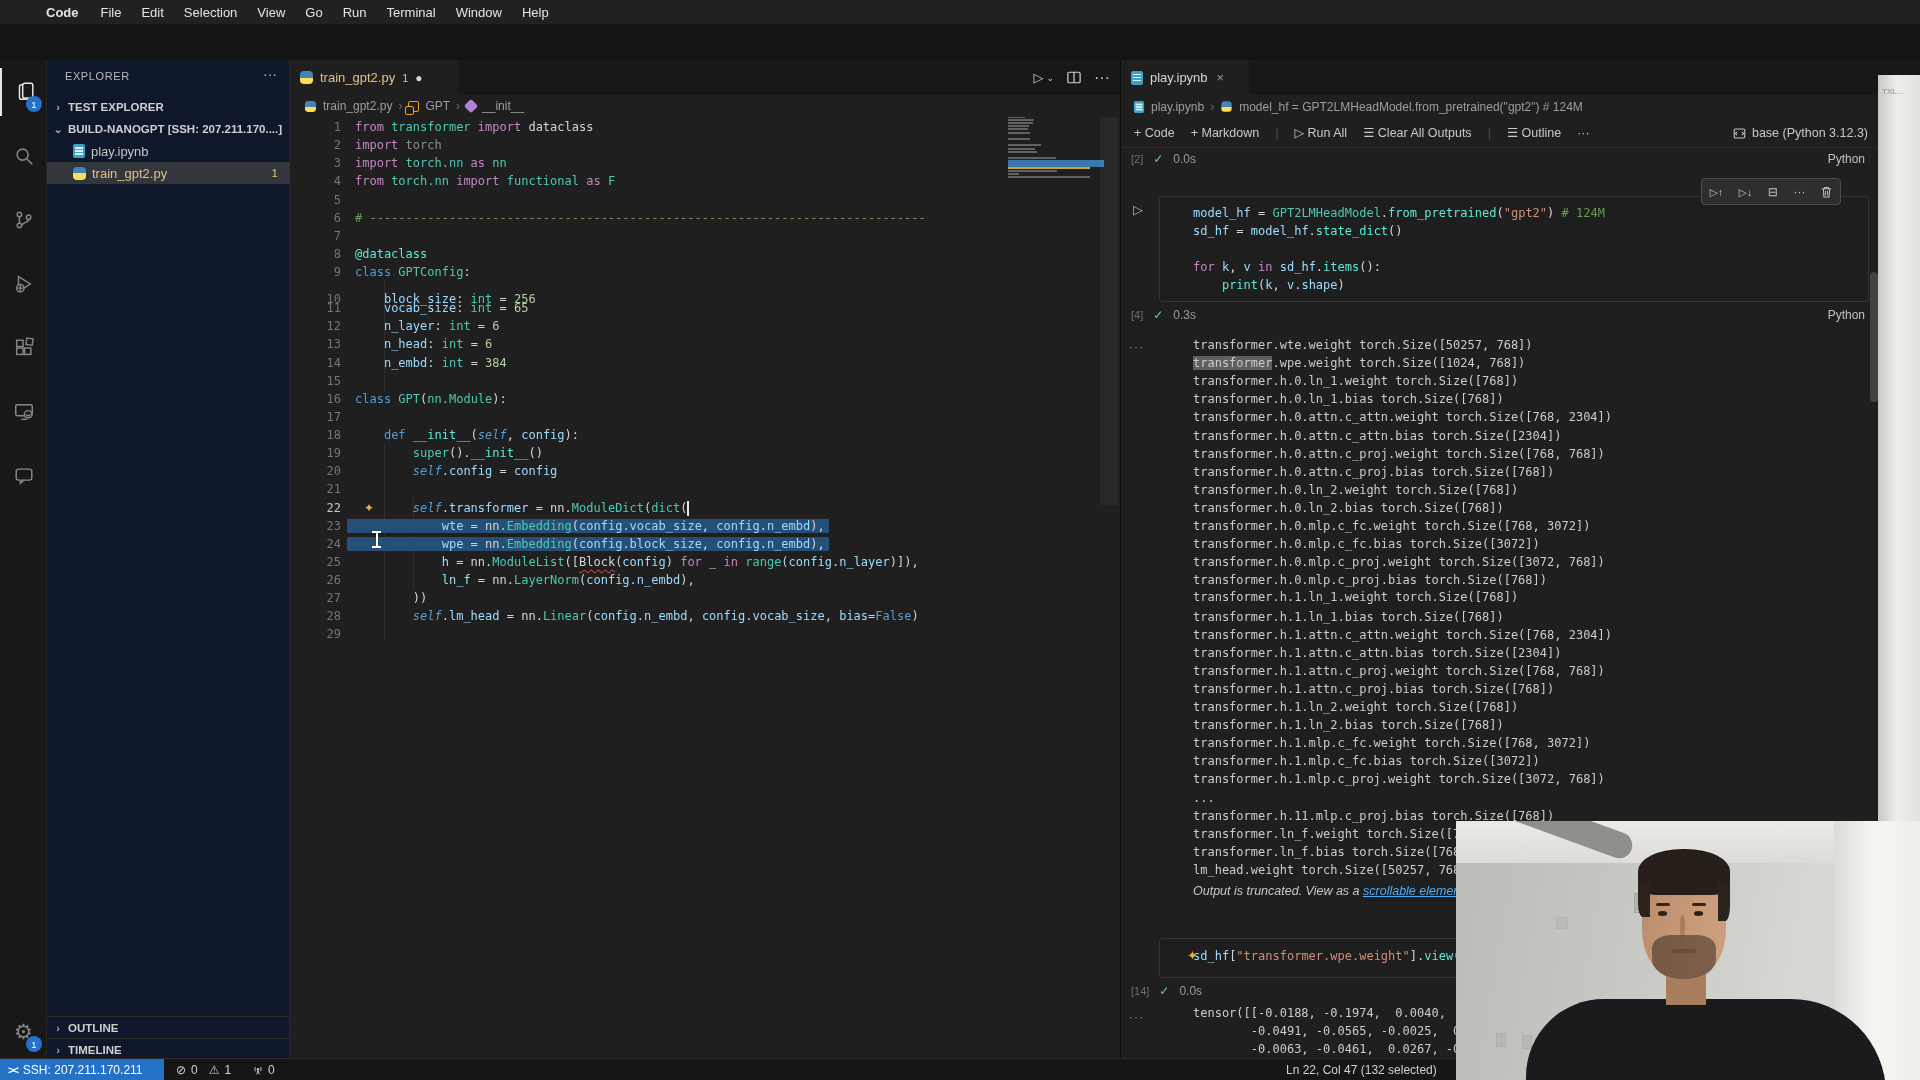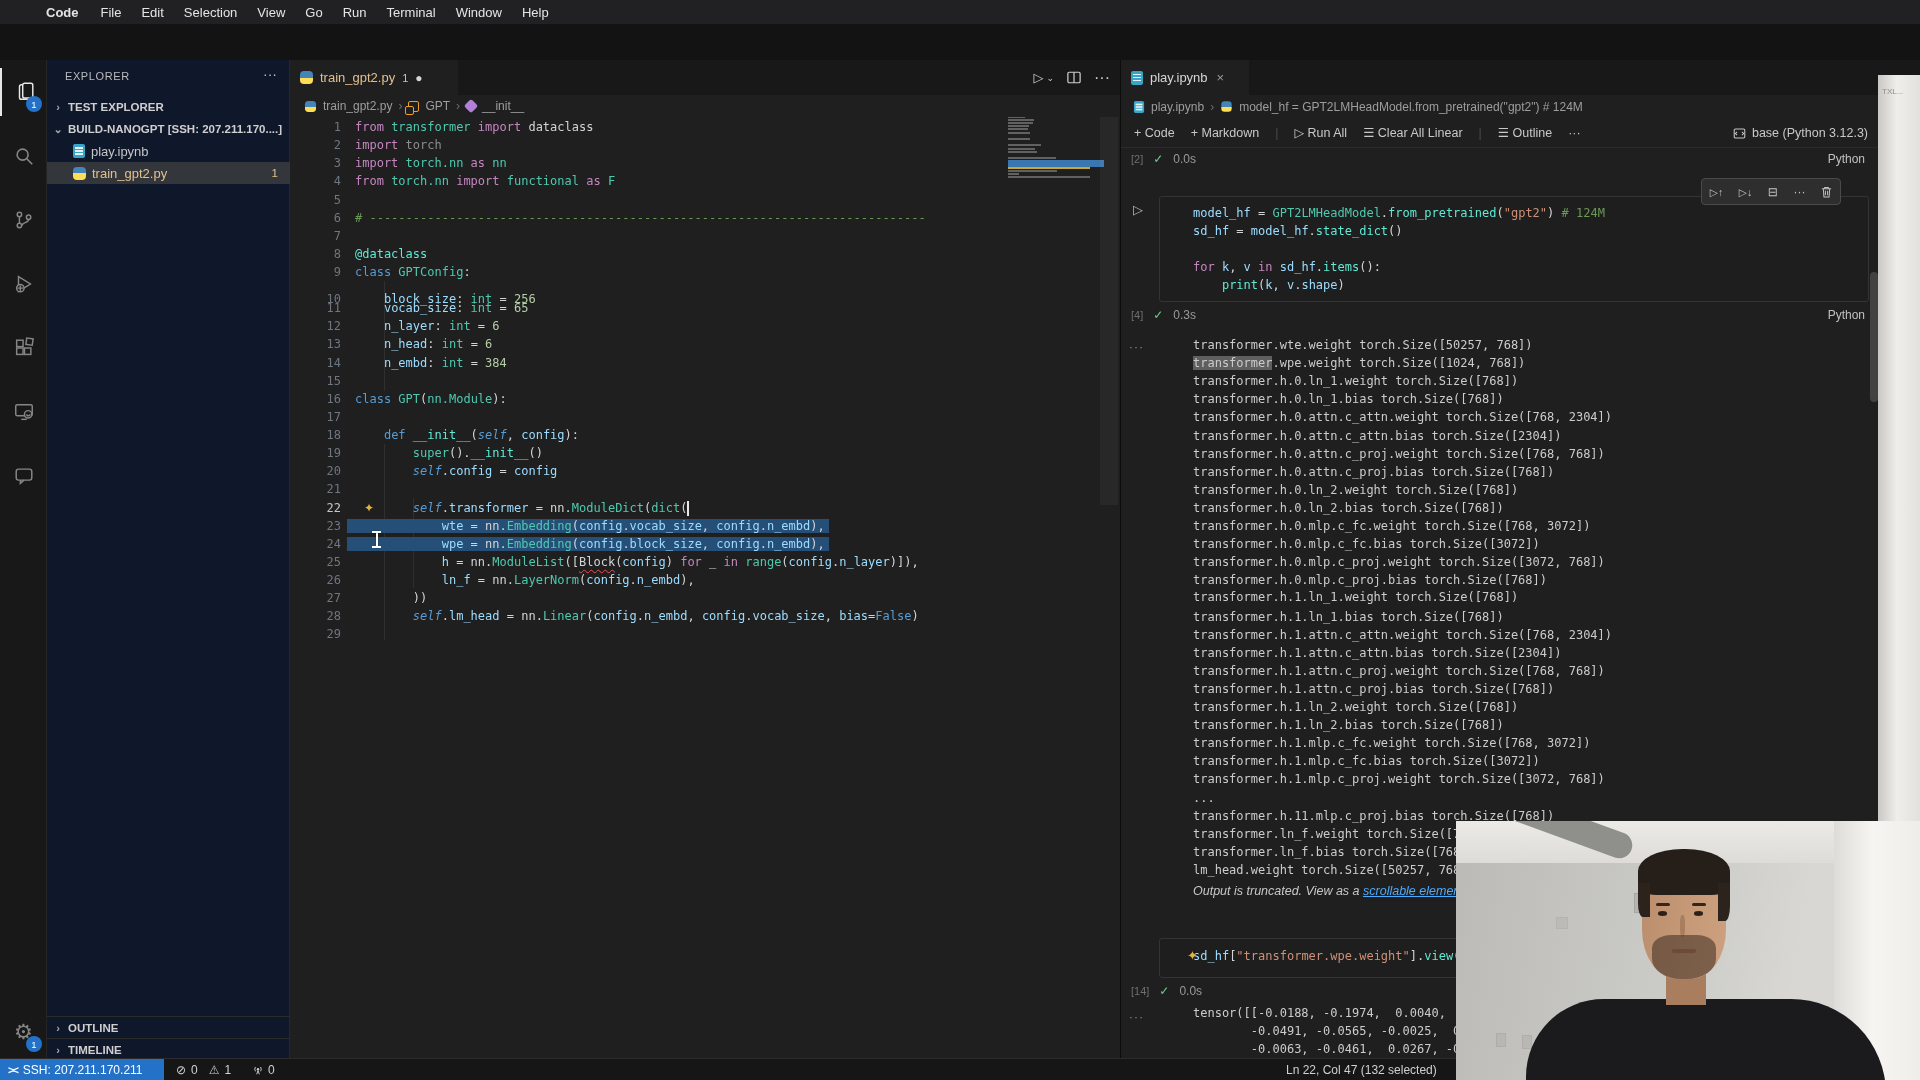--- a/index.html
+++ b/index.html
@@ -389,21 +389,21 @@
     <span>play.ipynb</span>
     <span class="bc-sep">›</span>
     <span class="py-icon" style="transform:scale(.8);"></span>
     <span>model_hf = GPT2LMHeadModel.from_pretrained("gpt2") # 124M</span>
   </div>
   <div id="nb-toolbar">
     <span><span>+</span> <span>Code</span></span>
     <span><span>+</span> <span>Markdown</span></span>
     <span class="nbt-sep">|</span>
     <span><span>▷</span> <span>Run All</span></span>
-    <span><span>☰</span> <span>Clear All Linear</span></span>
+    <span><span>☰</span> <span>Clear All Outputs</span></span>
     <span class="nbt-sep">|</span>
     <span><span>☰</span> <span>Outline</span></span>
     <span>···</span>
   </div>
   <div id="nb-kernel">
     <svg width="13" height="13" viewBox="0 0 16 16">
         <rect x="1.5" y="2.5" width="13" height="11" rx="1.5" fill="none" stroke="#c8c8c8" stroke-width="1.3"></rect>
         <path d="M5 6 l-2 2 2 2 M11 6 l2 2 -2 2" fill="none" stroke="#c8c8c8" stroke-width="1.3"></path>
       </svg>
     <span>base (Python 3.12.3)</span>

